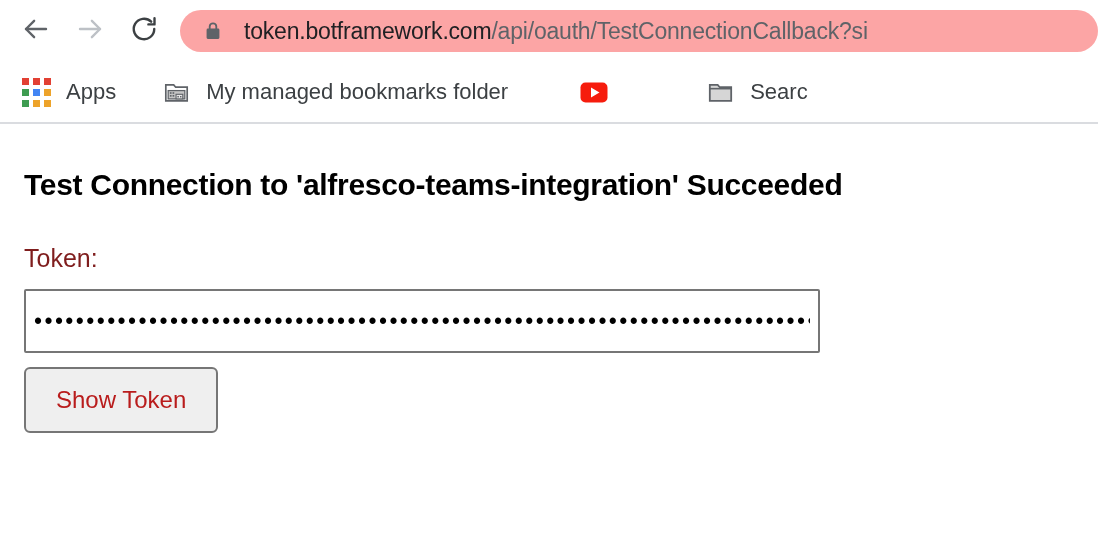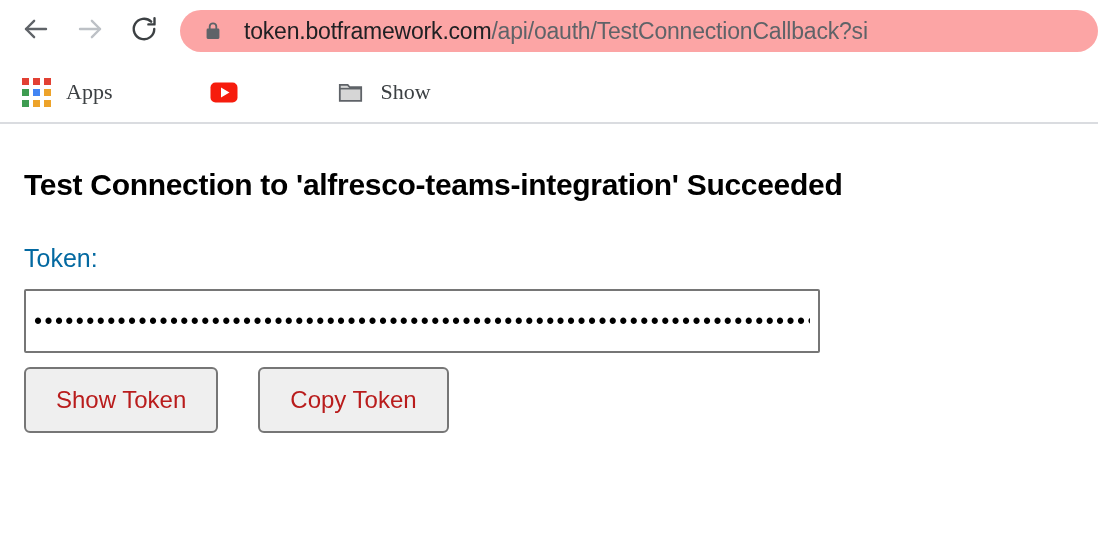--- a/index.html
+++ b/index.html
@@ -80,21 +80,20 @@
     white-space: nowrap;
   }
 
   .bookmark {
     display: flex;
     align-items: center;
     height: 40px;
     padding: 0 10px;
     border-radius: 6px;
     flex: 0 0 auto;
-    font-family: Liberation Serif, serif;
   }
   .bookmark-label {
     font-size: 22px;
     color: #3c4043;
     margin-left: 16px;
     white-space: nowrap;
   }
   .bookmark-icon {
     flex: 0 0 auto;
     display: flex;
@@ -128,21 +127,21 @@
     font-weight: bold;
     color: #000000;
     margin: 0;
     padding: 44px 4px 0 24px;
     letter-spacing: -0.3px;
     white-space: nowrap;
   }
 
   .token-label {
     font-size: 25px;
-    color: #0369a1;
+    color: #7f1d1d;
     padding: 42px 0 0 24px;
   }
 
   .token-field-wrap {
     padding: 16px 0 0 24px;
   }
 
   .token-input {
     width: 796px;
     height: 64px;
@@ -254,20 +253,36 @@
           <i style="background:#3e9c51"></i>
             <i style="background:#eda32a"></i>
             <i style="background:#eda32a"></i>
         </span>
       </span>
       <span class="bookmark-label">Apps</span>
     </div>
 
     <div class="gap-lg"></div>
 
+    <div class="bookmark">
+      <span class="bookmark-icon">
+        <svg width="27" height="27" viewBox="0 0 24 24">
+          <path d="M2.5 5.2h7l1.8 2.1h10.2v12.1H2.5z" fill="#ffffff" stroke="#5f6368" stroke-width="1.5"></path>
+          <rect x="4.6" y="10.3" width="14.8" height="7.4" fill="#c5c5c5" stroke="#5f6368" stroke-width="1.1"></rect>
+          <rect x="6.1" y="11.7" width="1.5" height="1.5" fill="#5f6368"></rect>
+          <rect x="8.5" y="11.7" width="1.5" height="1.5" fill="#5f6368"></rect>
+          <rect x="6.1" y="14.2" width="1.5" height="1.5" fill="#5f6368"></rect>
+          <rect x="8.5" y="14.2" width="1.5" height="1.5" fill="#5f6368"></rect>
+          <rect x="11.6" y="13.6" width="6" height="4.1" fill="#e8e8e8" stroke="#5f6368" stroke-width="1"></rect>
+          <rect x="12.8" y="15.1" width="1.3" height="1.3" fill="#5f6368"></rect>
+          <rect x="15.1" y="15.1" width="1.3" height="1.3" fill="#5f6368"></rect>
+        </svg>
+      </span>
+      <span class="bookmark-label">My managed bookmarks folder</span>
+    </div>
 
     <div class="gap-lg"></div>
     <div class="gap-lg"></div>
 
     <div class="bookmark">
       <span class="bookmark-icon">
         <svg width="28" height="21" viewBox="0 0 28 21">
           <rect x="0.5" y="0.5" width="27" height="20" rx="5" ry="5" fill="#f61c0d"></rect>
           <polygon points="11,5.6 19.5,10.5 11,15.4" fill="#ffffff"></polygon>
         </svg>
@@ -282,37 +297,36 @@
 
     <div class="gap-lg"></div>
 
     <div class="bookmark">
       <span class="bookmark-icon">
         <svg width="27" height="27" viewBox="0 0 24 24">
           <path d="M2.5 5.2h7l1.8 2.1h10.2v12.1H2.5z" fill="#d6d6d6" stroke="#5f6368" stroke-width="1.6"></path>
           <path d="M2.5 8.6h19.2" stroke="#5f6368" stroke-width="1.4" fill="none"></path>
         </svg>
       </span>
-      <span class="bookmark-label">Show</span>
+      <span class="bookmark-label">Searc</span>
     </div>
 
   </div>
 </div>
 
 <div class="page-content">
 
   <h1 class="page-title">Test Connection to 'alfresco-teams-integration' Succeeded</h1>
 
   <div class="token-label">Token:</div>
 
   <div class="token-field-wrap">
     <div class="token-input">
       <span class="token-dots">••••••••••••••••••••••••••••••••••••••••••••••••••••••••••••••••••••••••••••••••</span>
     </div>
   </div>
 
   <div class="button-row">
     <div class="form-button">Show Token</div>
     <div class="btn-gap"></div>
-    <div class="form-button">Copy Token</div>
   </div>
 
 </div>
 
 </body></html>

